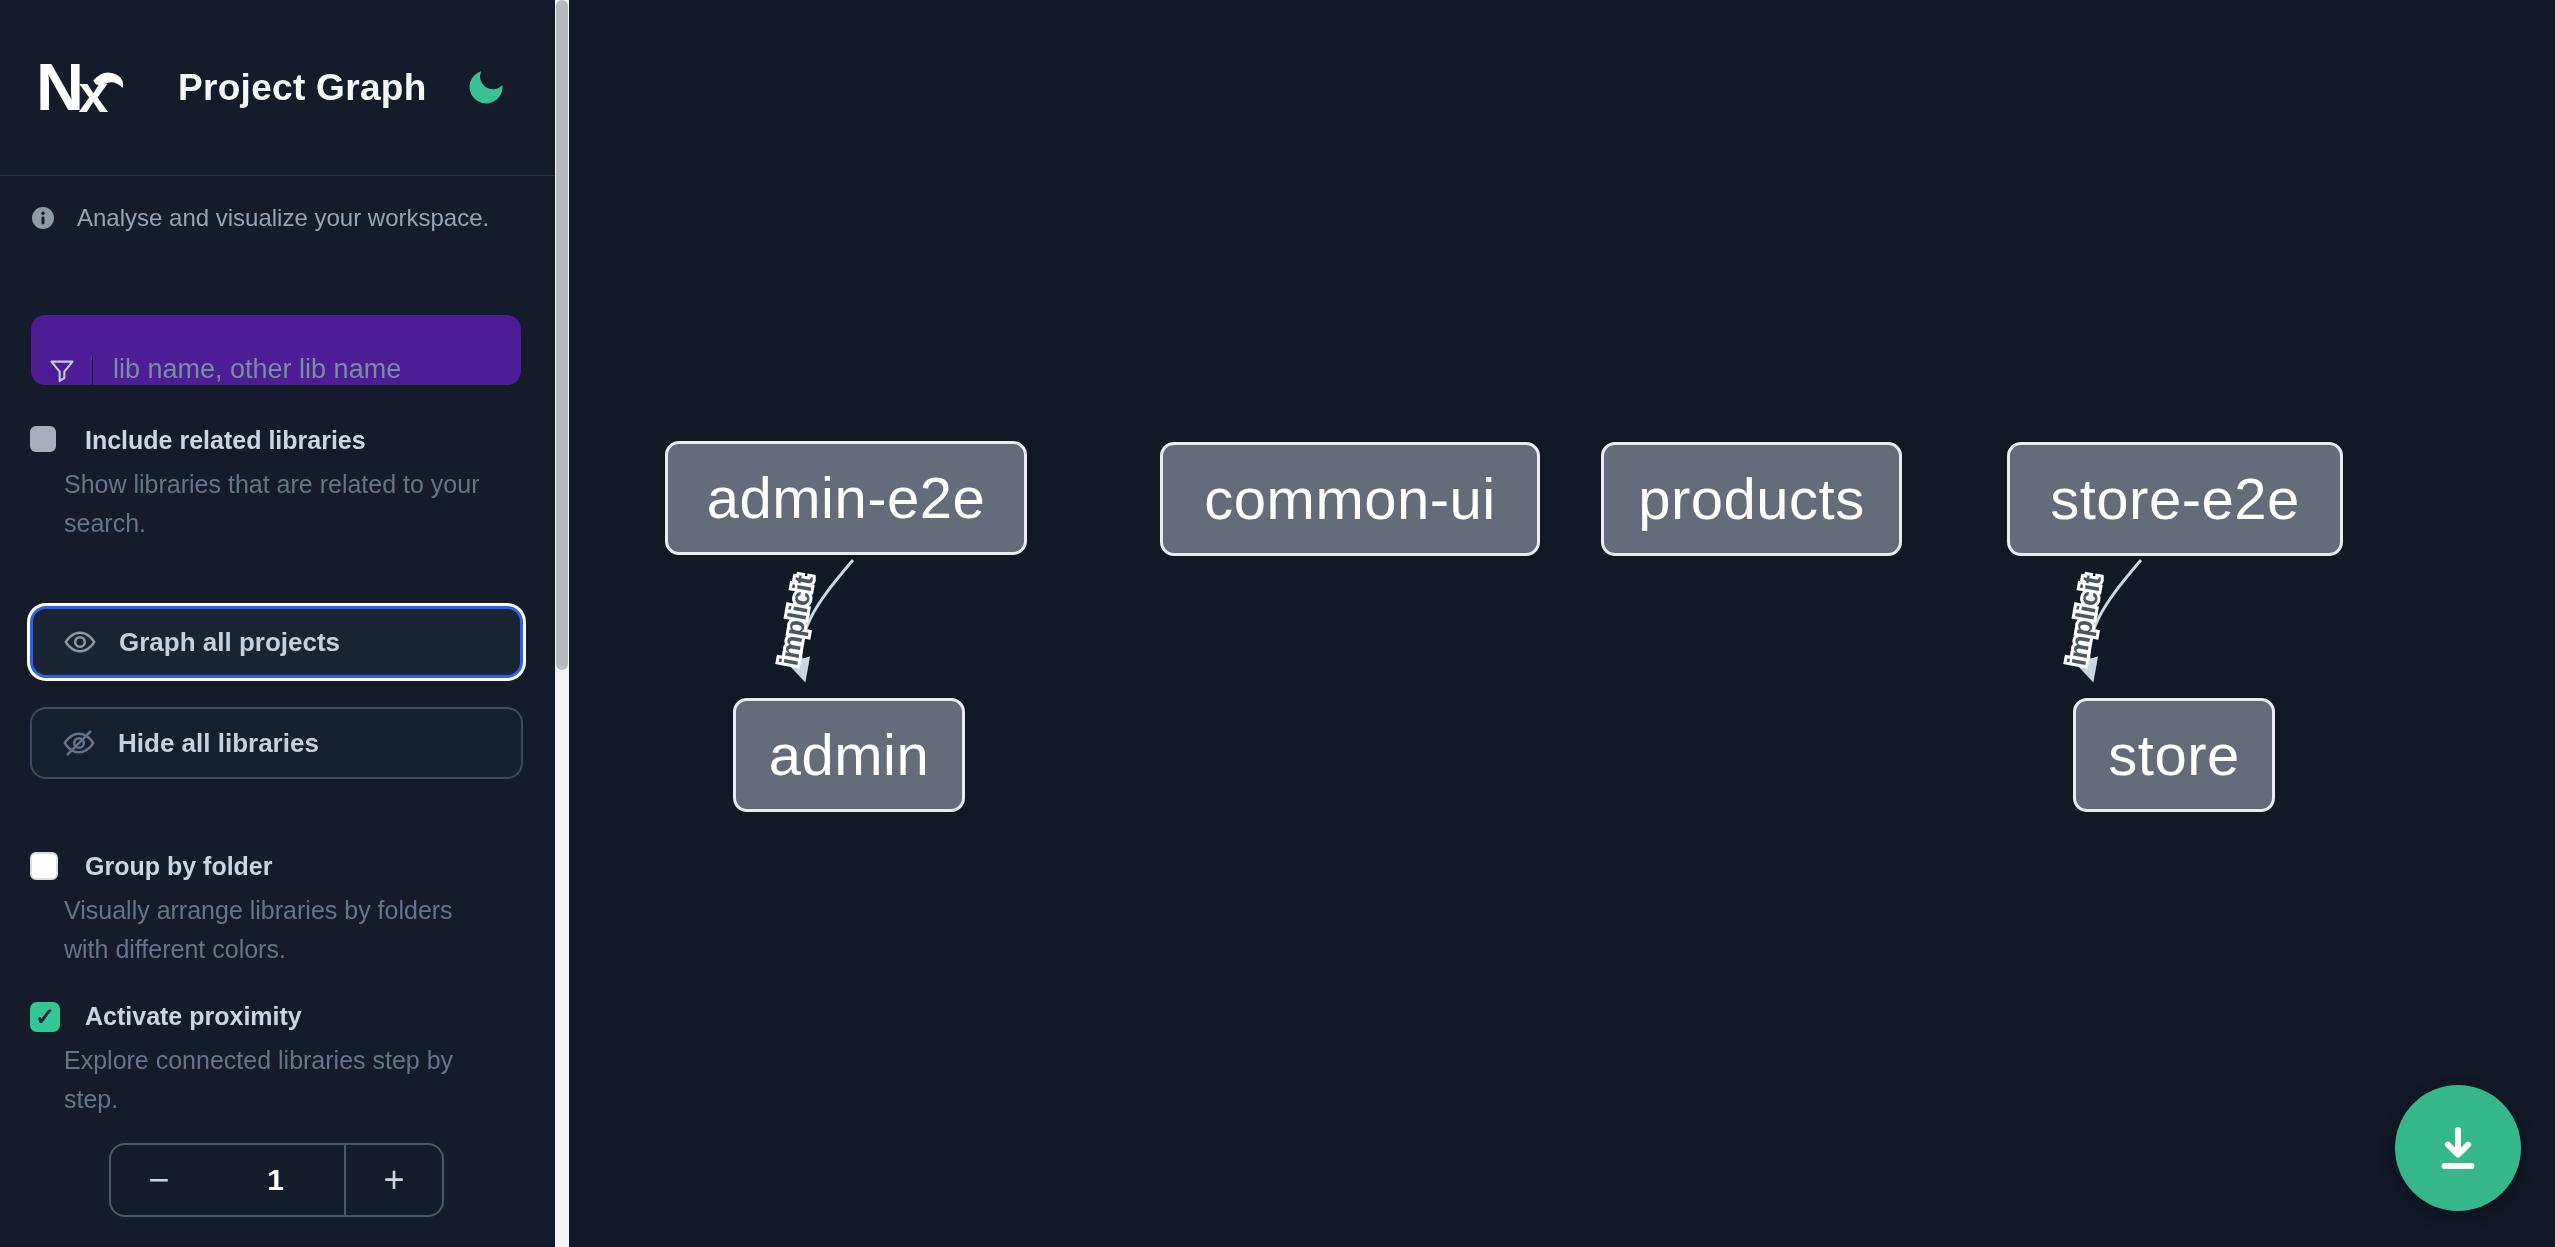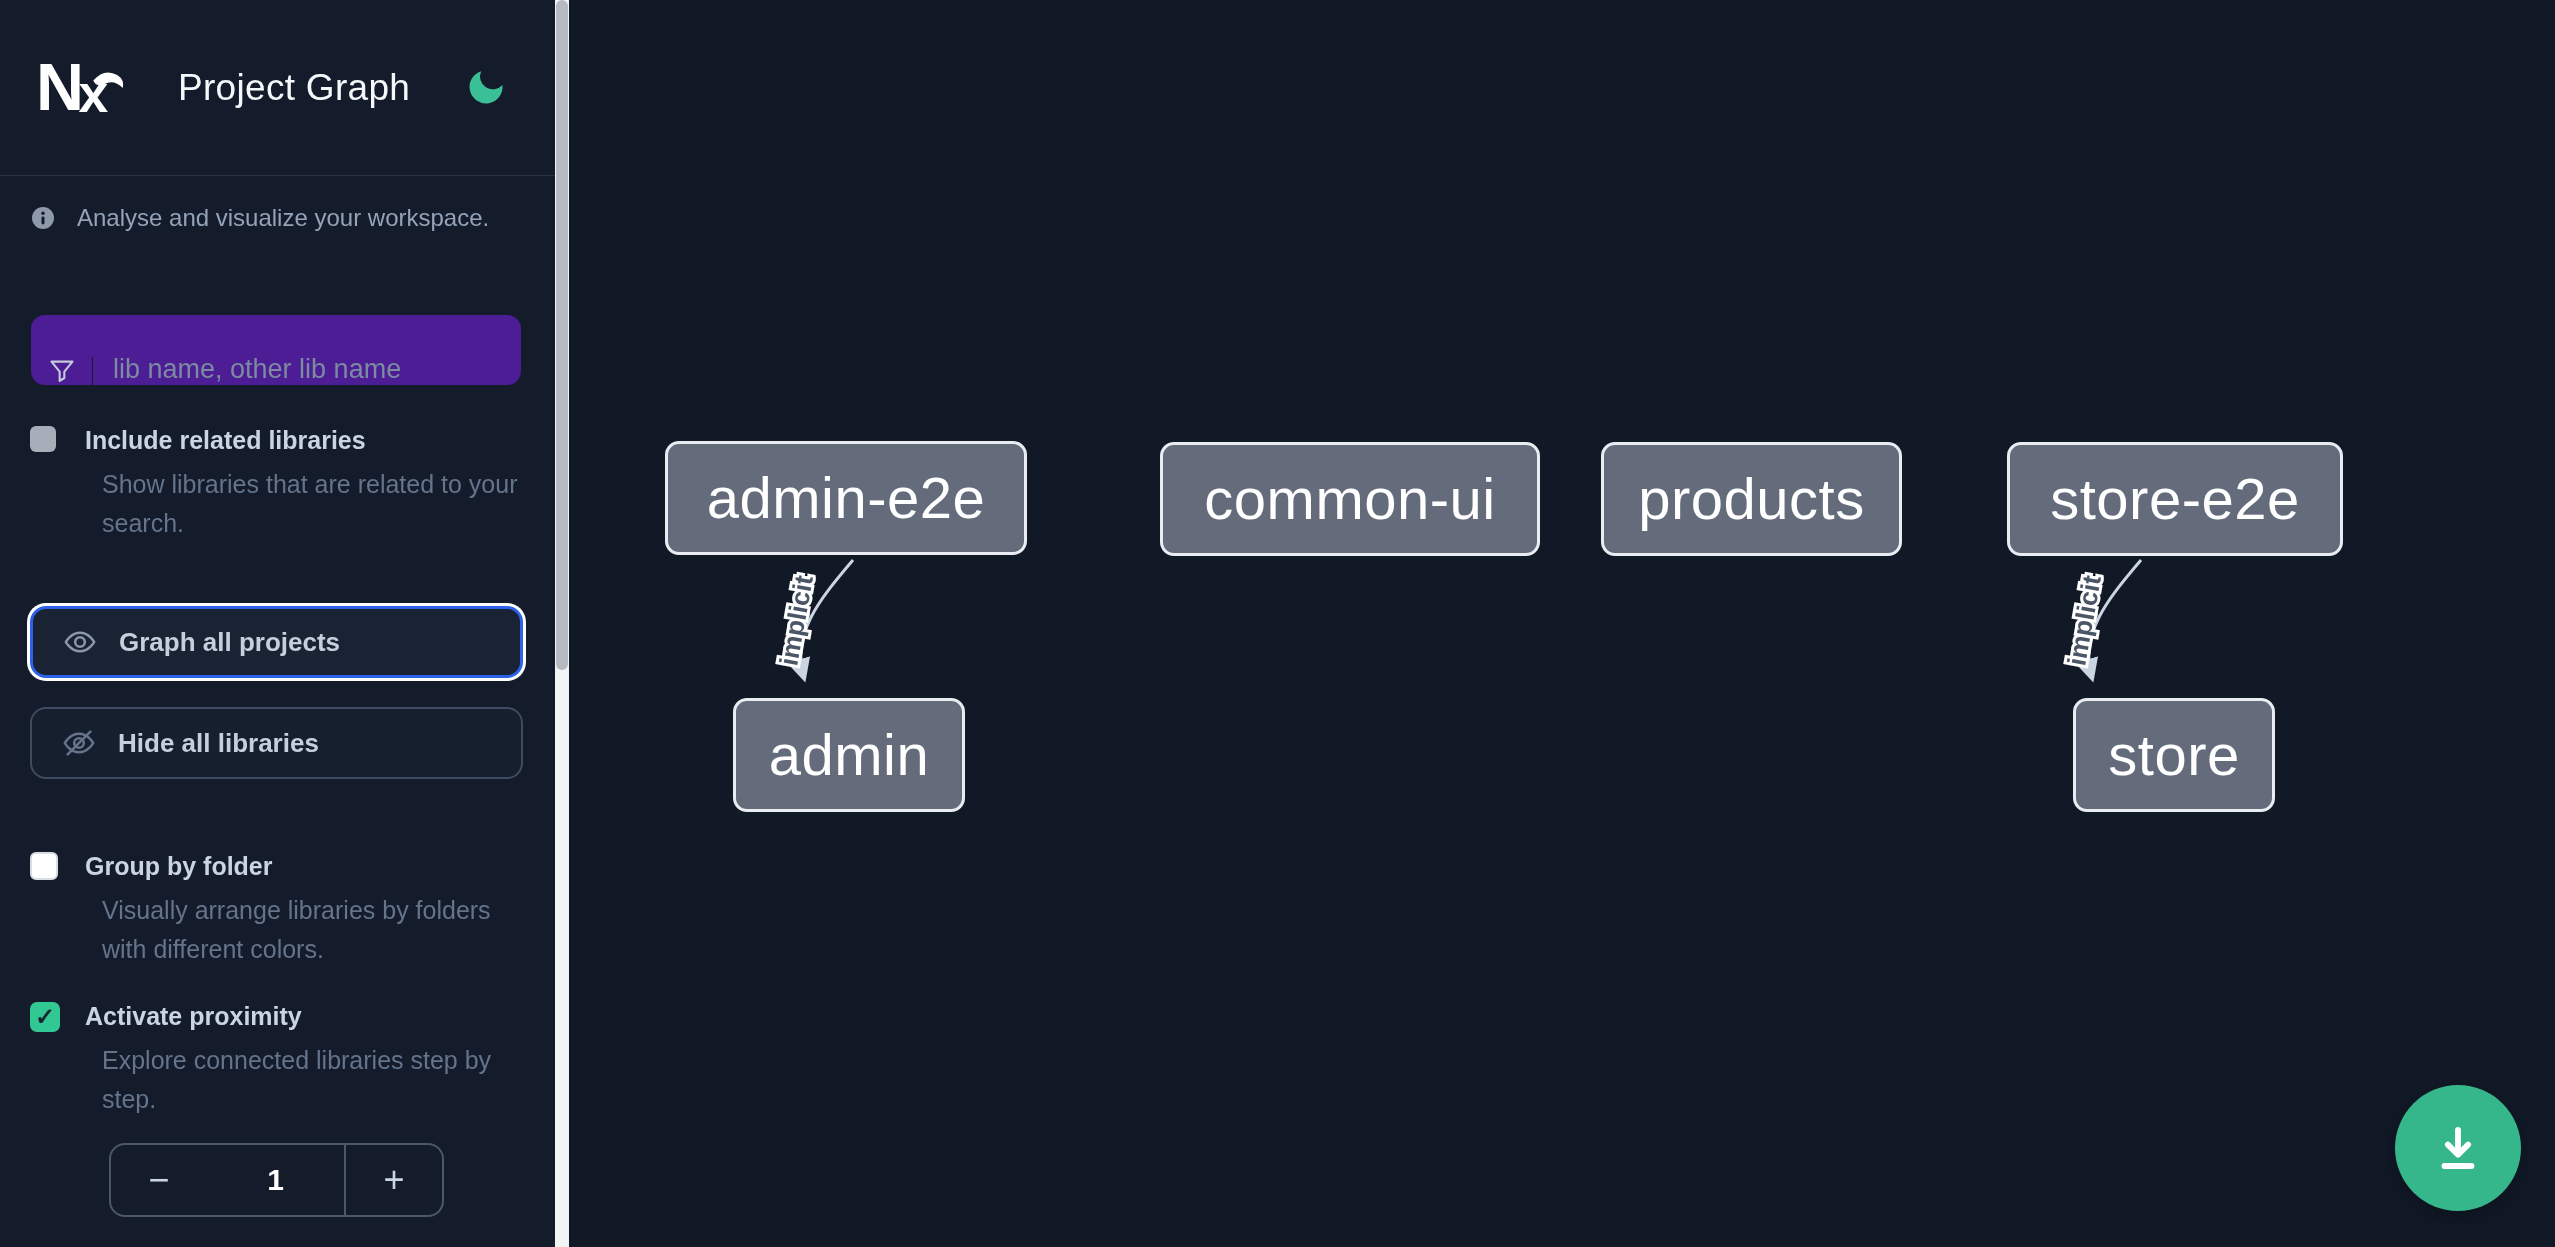--- a/index.html
+++ b/index.html
@@ -16,21 +16,21 @@
     position: absolute; left: 0; top: 0; width: 555px; height: 1247px;
     background: #141c2c;
   }
   .sb-header {
     position: absolute; left: 0; top: 0; width: 555px; height: 176px;
     border-bottom: 1px solid #273143;
   }
   .nx-logo { position: absolute; left: 36px; top: 52px; width: 96px; height: 72px; }
   .app-title {
     position: absolute; left: 178px; top: 66px;
-    font-size: 37px; font-weight: 400; color: #f5f8fb; letter-spacing: 0.3px;
+    font-size: 37px; font-weight: 700; color: #f5f8fb; letter-spacing: 0.3px;
     line-height: 44px;
   }
   .theme-toggle {
     position: absolute; left: 458px; top: 60px; width: 56px; height: 56px;
     background: none; border: none; cursor: pointer;
   }
 
   .info-row { position: absolute; left: 31px; top: 198px; display: flex; align-items: center; }
   .info-icon { width: 24px; height: 24px; margin-right: 22px; flex: none; }
   .info-text { color: #94a3b8; font-size: 24px; line-height: 40px; }
@@ -64,21 +64,21 @@
   .cb-green {
     width: 30px; height: 30px; background: #31c894; border-radius: 7px;
     display: flex; align-items: center; justify-content: center;
     color: #1d2431; font-size: 24px; font-weight: 700;
   }
   .opt-label {
     margin-left: 55px; color: #cbd5e1; font-size: 25px; font-weight: 700;
     line-height: 33px; cursor: pointer;
   }
   .opt-desc {
-    margin-left: 72px; margin-top: 8px; color: #64748b; font-size: 25px;
+    margin-left: 34px; margin-top: 8px; color: #64748b; font-size: 25px;
     line-height: 39px;
   }
 
   .sb-button {
     position: absolute; left: 30px; width: 493px; height: 72px;
     display: flex; align-items: center; border-radius: 16px;
     background: #1a2333; cursor: pointer;
     color: #c6cfdc; font-size: 26px; font-weight: 600;
     font-family: "Liberation Sans", sans-serif;
   }

